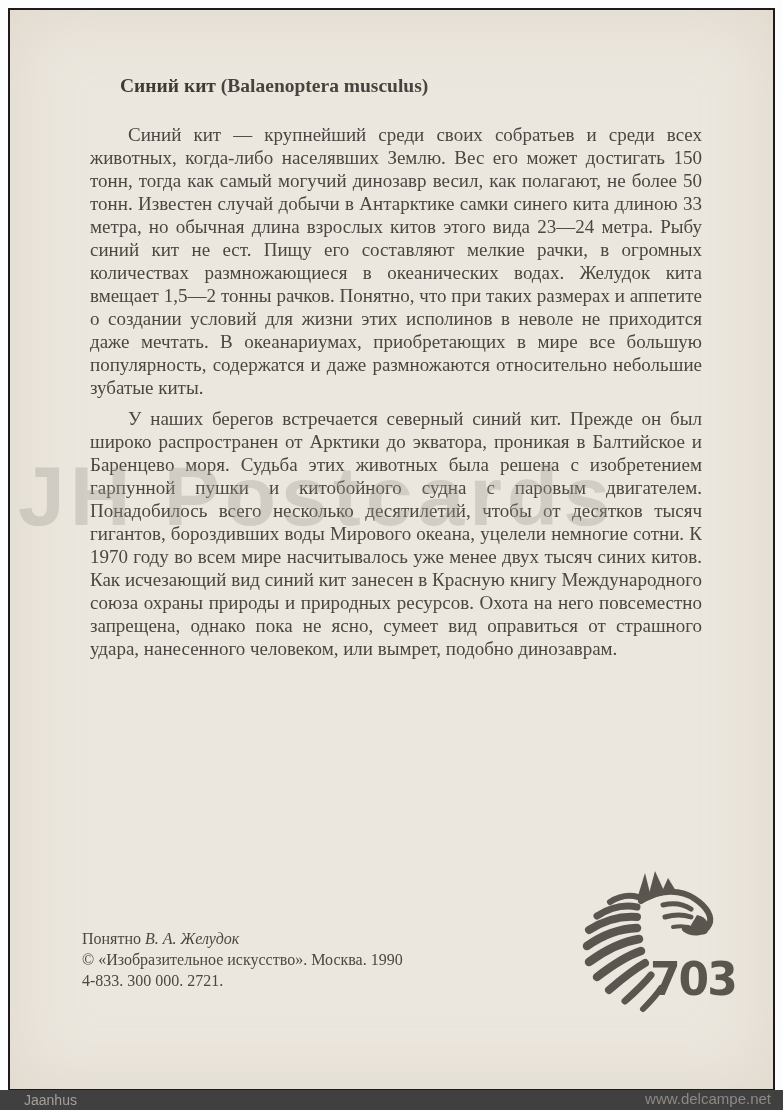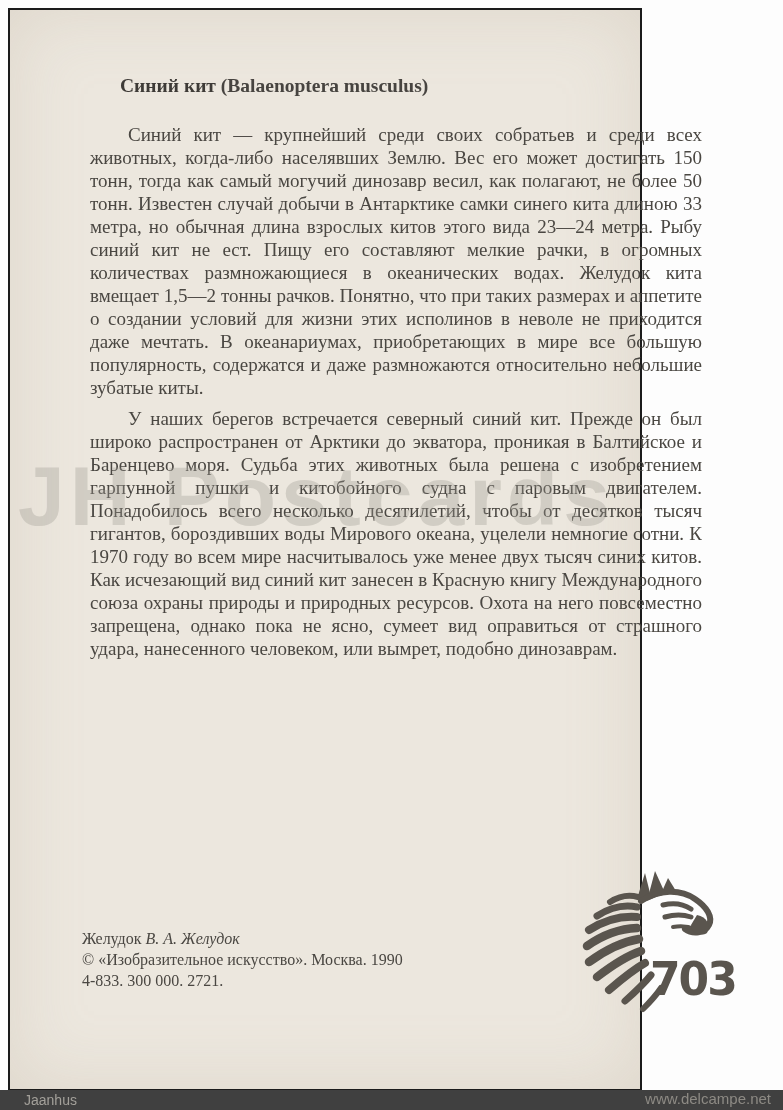--- a/index.html
+++ b/index.html
@@ -5,21 +5,21 @@
   html,body{margin:0;padding:0;background:#ffffff;}
   .scan{
     position:relative;
     width:783px;height:1110px;
     background:#fdfdfd;
     overflow:hidden;
     font-family:"Liberation Serif", serif;
   }
   .postcard{
     position:absolute;left:8px;top:8px;
-    width:634px;height:1083px;
+    width:767px;height:1083px;
     box-sizing:border-box;
     background:#ece7de;
     border:2px solid #1b1b1b;
     box-shadow:inset 0 0 70px rgba(186,174,156,0.28);
   }
   .text-area{
     position:absolute;left:72px;top:64px;width:628px;
     color:#474440;
   }
   .card-title{
@@ -87,21 +87,21 @@
 
   <div class="postcard">
 
     <div class="text-area">
       <h1 class="card-title"><span class="b">Синий кит</span><span> (Balaenoptera musculus)</span></h1>
       <p class="body-par">Синий кит — крупнейший среди своих собратьев и среди всех животных, когда-либо населявших Землю. Вес его может достигать 150 тонн, тогда как самый могучий динозавр весил, как полагают, не более 50 тонн. Известен случай добычи в Антарктике самки синего кита длиною 33 метра, но обычная длина взрослых китов этого вида 23—24 метра. Рыбу синий кит не ест. Пищу его составляют мелкие рачки, в огромных количествах размножающиеся в океанических водах. Желудок кита вмещает 1,5—2 тонны рачков. Понятно, что при таких размерах и аппетите о создании условий для жизни этих исполинов в неволе не приходится даже мечтать. В океанариумах, приобретающих в мире все большую популярность, содержатся и даже размножаются относительно небольшие зубатые киты.</p>
       <p class="body-par">У наших берегов встречается северный синий кит. Прежде он был широко распространен от Арктики до экватора, проникая в Балтийское и Баренцево моря. Судьба этих животных была решена с изобретением гарпунной пушки и китобойного судна с паровым двигателем. Понадобилось всего несколько десятилетий, чтобы от десятков тысяч гигантов, бороздивших воды Мирового океана, уцелели немногие сотни. К 1970 году во всем мире насчитывалось уже менее двух тысяч синих китов. Как исчезающий вид синий кит занесен в Красную книгу Международного союза охраны природы и природных ресурсов. Охота на него повсеместно запрещена, однако пока не ясно, сумеет вид оправиться от страшного удара, нанесенного человеком, или вымрет, подобно динозаврам.</p>
     </div>
 
     <div class="credits">
-      <div><span>Желудок </span><span class="artist-name">В. А. Желудок</span></div>
+      <div><span>Понятно </span><span class="artist-name">В. А. Желудок</span></div>
       <div>© «Изобразительное искусство». Москва. 1990</div>
       <div>4-833. 300 000. 2721.</div>
     </div>
 
 
     <div class="stamp">
       <svg width="142" height="148" viewBox="0 0 142 148" aria-hidden="true">
         <g stroke="#5a554e" fill="none" stroke-linecap="round">
           <path d="M32 32 Q46 23 60 27" stroke-width="6"></path>
           <path d="M19 46 Q39 33 59 37" stroke-width="7"></path>

